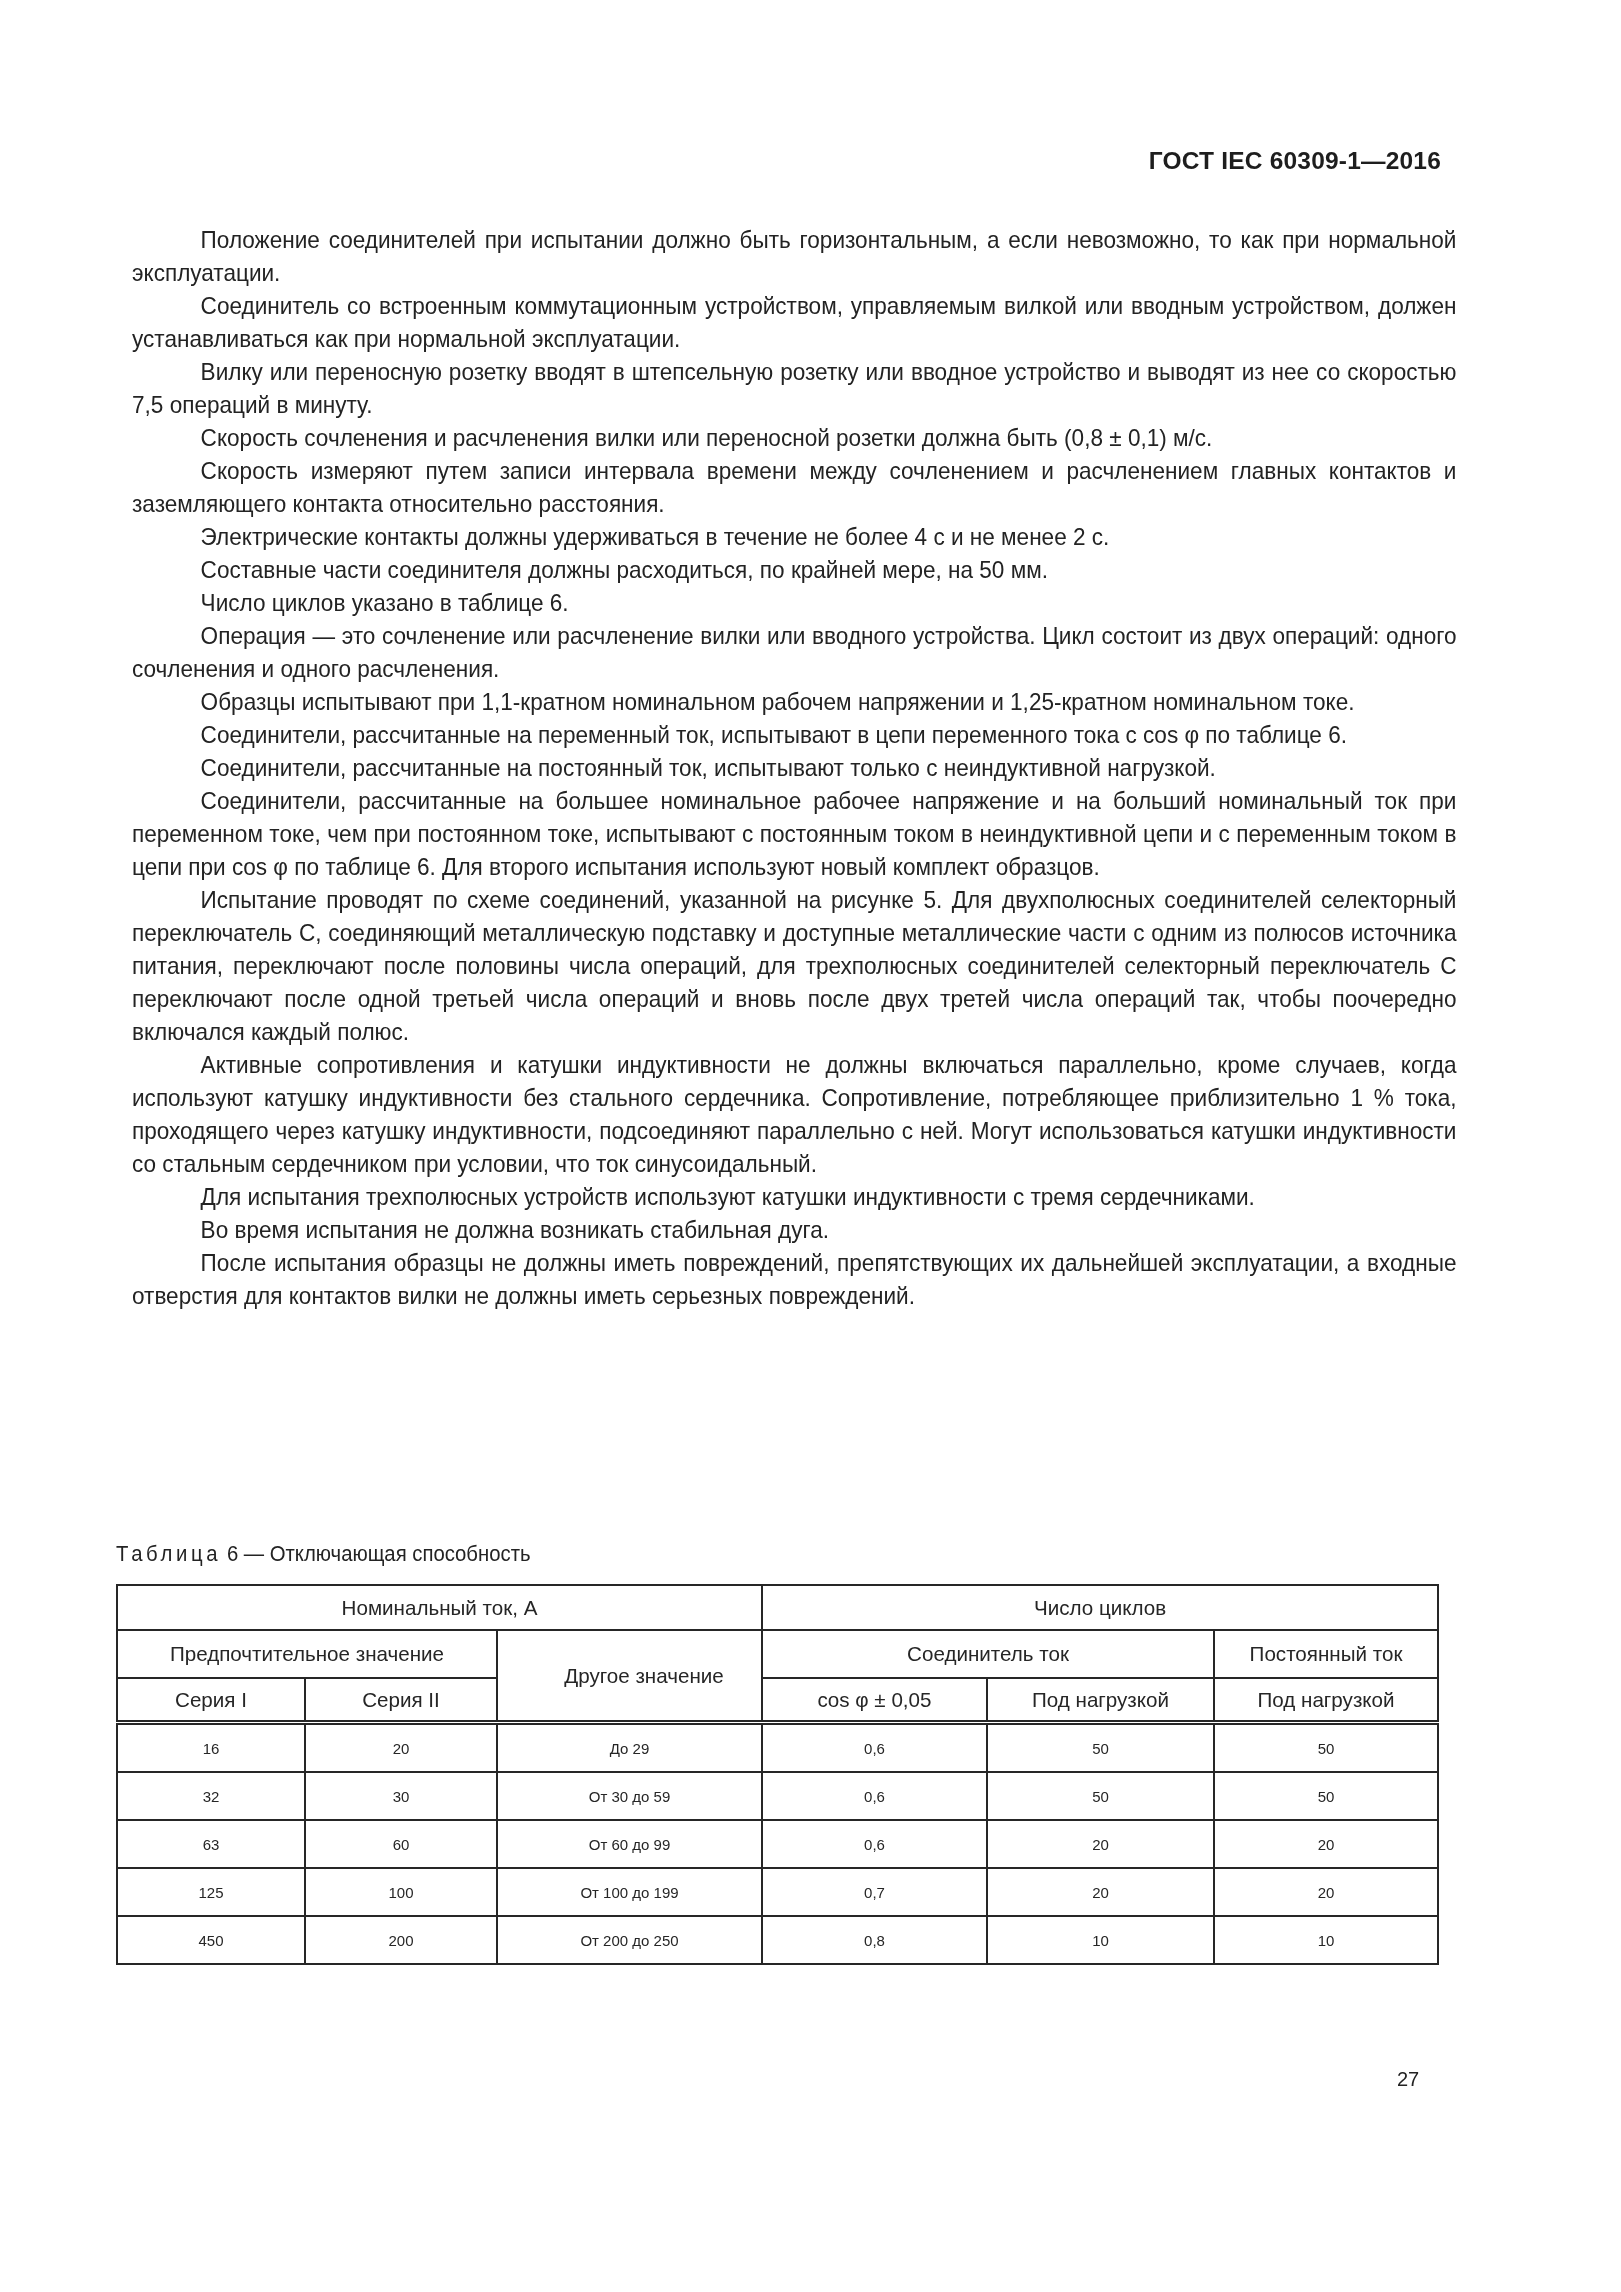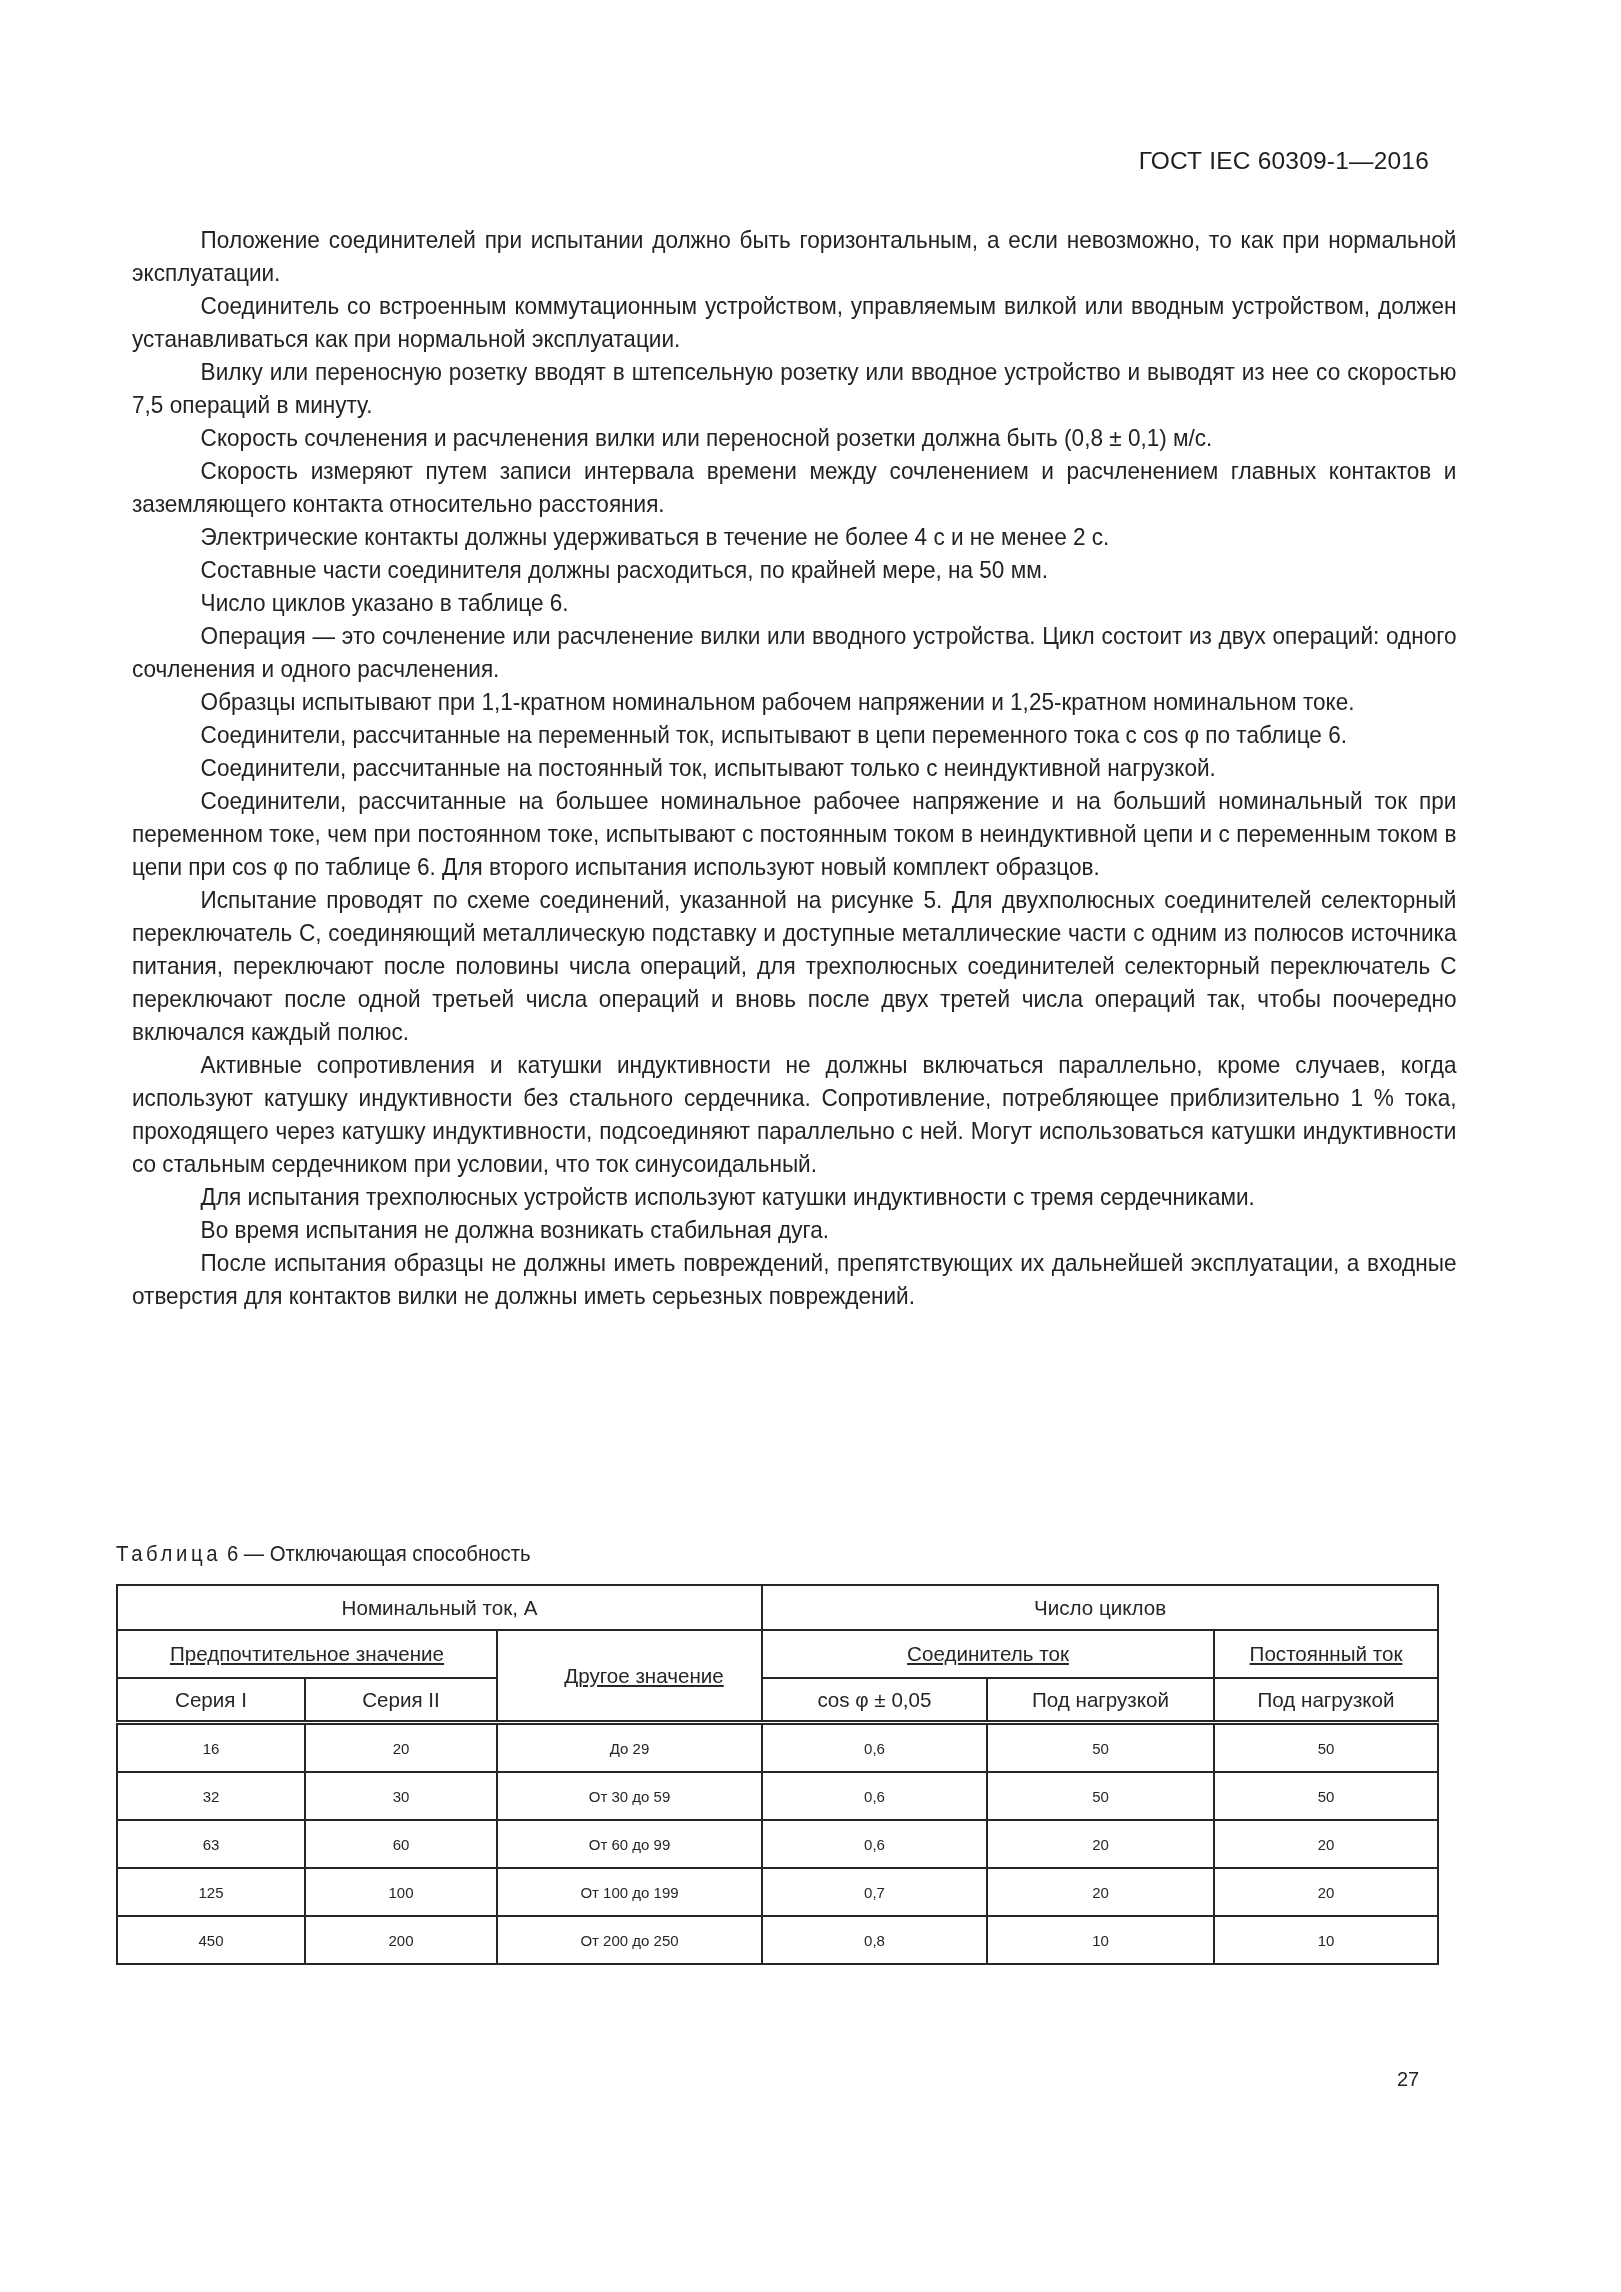--- a/index.html
+++ b/index.html
@@ -1,32 +1,32 @@
 <!DOCTYPE html>
 <html><head>
 <meta charset="utf-8">
 <style>
   html, body { margin: 0; padding: 0; background: #ffffff; }
   body { width: 1621px; height: 2293px; position: relative; overflow: hidden;
          font-family: "Liberation Sans", sans-serif; color: #232323; }
-  .header-code { position: absolute; top: 147px; right: 192px; font-weight: normal;
+  .header-code { position: absolute; top: 147px; right: 180px; font-weight: bold;
                  font-size: 24.5px; letter-spacing: 0.2px; color: #1e1e1e; text-align: center; }
   .body-text { position: absolute; left: 132px; top: 223px; width: 1325px; }
   .para { font-size: 24px; line-height: 33px; margin: 0; text-align: justify;
           text-indent: 73px; transform: scaleX(0.94); transform-origin: left top; width: 1409px;
           letter-spacing: 0px; }
   .table-caption { position: absolute; left: 116px; top: 1541px; font-size: 21.6px;
                    transform: scaleX(0.94); transform-origin: left top; white-space: nowrap; }
   .table-caption .spaced { letter-spacing: 3.9px; }
   table.data-table { position: absolute; left: 116px; top: 1584px; width: 1322px;
                      border-collapse: collapse; font-size: 20.6px; table-layout: fixed; }
   table.data-table td, table.data-table th { border: 2.5px solid #262626; text-align: center;
                      vertical-align: middle; font-weight: normal; padding: 0; color: #262626; }
   .h1 td, .h1 th { height: 43px; border-radius: 15px; }
-  .h2 th { height: 46px; text-decoration: underline; }
+  .h2 th { height: 46px; }
   .h3 th { height: 41px; }
   tr.h3 th { border-bottom: 5.9px double #262626; margin-top: 6px; }
   .body-row td { height: 46px; font-size: 15px; }
   .page-number { position: absolute; left: 1397px; top: 2068px; font-size: 20px; color: #232323; }
 </style>
 </head>
 <body>
 
 <div class="header-code">ГОСТ IEC 60309-1—2016</div>
 

